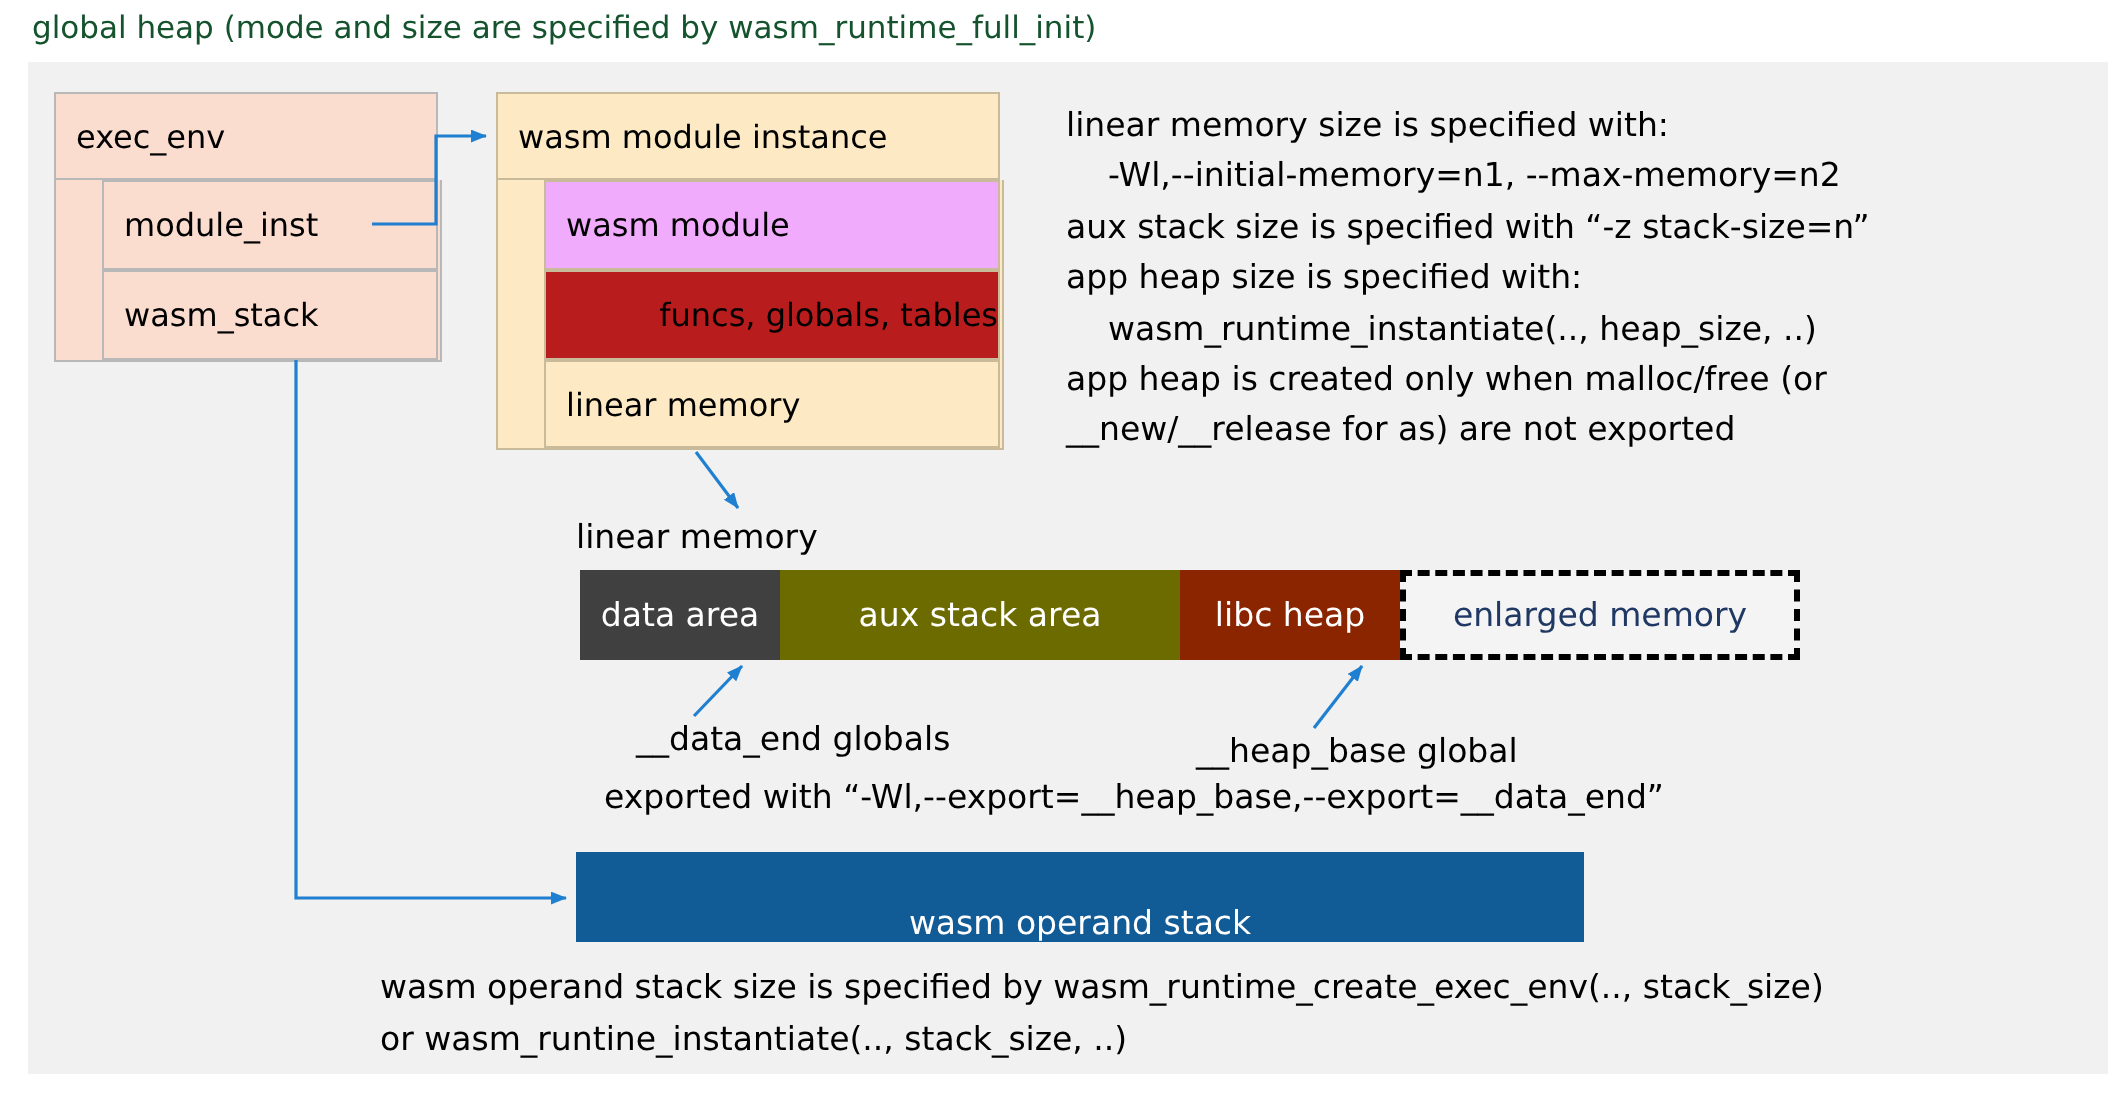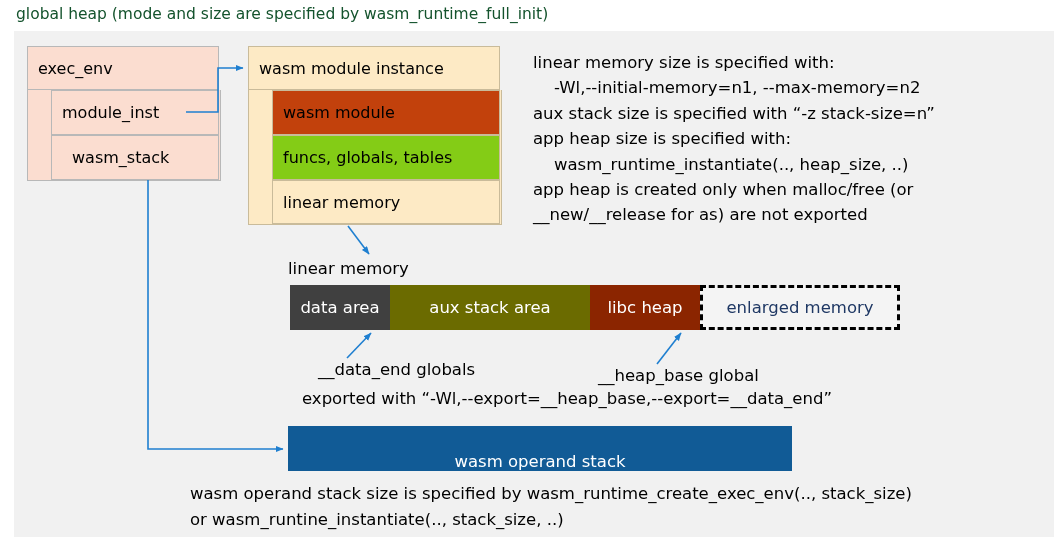--- a/index.html
+++ b/index.html
@@ -132,34 +132,34 @@
   <div id="panel" style="background: rgb(241, 241, 241);"></div>
 
   <div class="sbox" id="execenv">
     <div class="srow hdr" style="background-color: rgb(251, 221, 208); border-color: rgb(184, 184, 184);">
       <span class="txt">exec_env</span>
     </div>
     <div class="leftcol" style="background-color: rgb(251, 221, 208); border-color: rgb(184, 184, 184);"></div>
     <div class="srow sub s1" style="background-color: rgb(251, 221, 208); border-color: rgb(184, 184, 184);">
       <span class="txt">module_inst</span>
     </div>
-    <div class="srow sub s2" style="background-color: rgb(251, 221, 208); border-color: rgb(184, 184, 184); padding-left: 10px;">
+    <div class="srow sub s2" style="background-color: rgb(251, 221, 208); border-color: rgb(184, 184, 184);">
       <span class="txt">wasm_stack</span>
     </div>
   </div>
 
   <div class="sbox" id="wmi">
     <div class="srow hdr" style="background-color: rgb(253, 234, 197); border-color: rgb(201, 187, 154);">
       <span class="txt">wasm module instance</span>
     </div>
     <div class="leftcol" style="background-color: rgb(253, 234, 197); border-color: rgb(201, 187, 154);"></div>
-    <div class="srow sub s1" style="background-color: #c2410c; border-color: rgb(201, 187, 154);">
+    <div class="srow sub s1" style="background-color: #f0abfc; border-color: rgb(201, 187, 154);">
       <span class="txt">wasm module</span>
     </div>
-    <div class="srow sub s2" style="background-color: #84cc16; border-color: rgb(201, 187, 154);">
+    <div class="srow sub s2" style="background-color: #b91c1c; border-color: rgb(201, 187, 154); justify-content: flex-end;">
       <span class="txt">funcs, globals, tables</span>
     </div>
     <div class="srow sub s3" style="background-color: rgb(253, 234, 197); border-color: rgb(201, 187, 154);">
       <span class="txt">linear memory</span>
     </div>
   </div>
 
   <div id="info">linear memory size is specified with:
     -Wl,--initial-memory=n1, --max-memory=n2
 aux stack size is specified with “-z stack-size=n”

